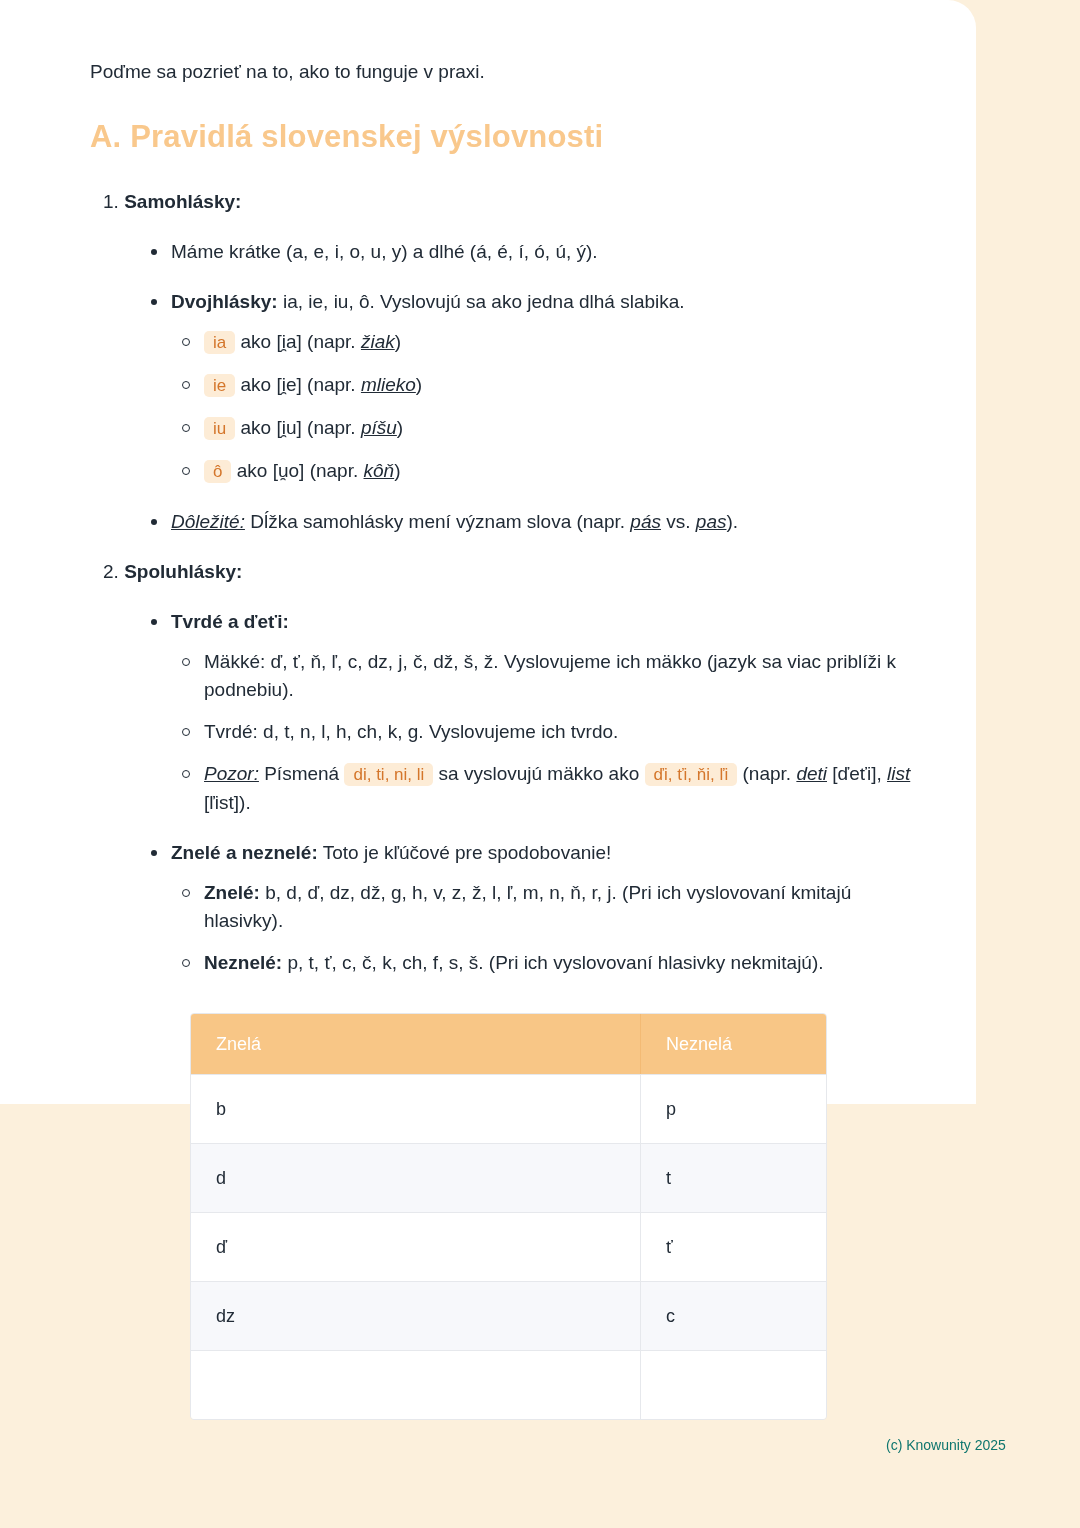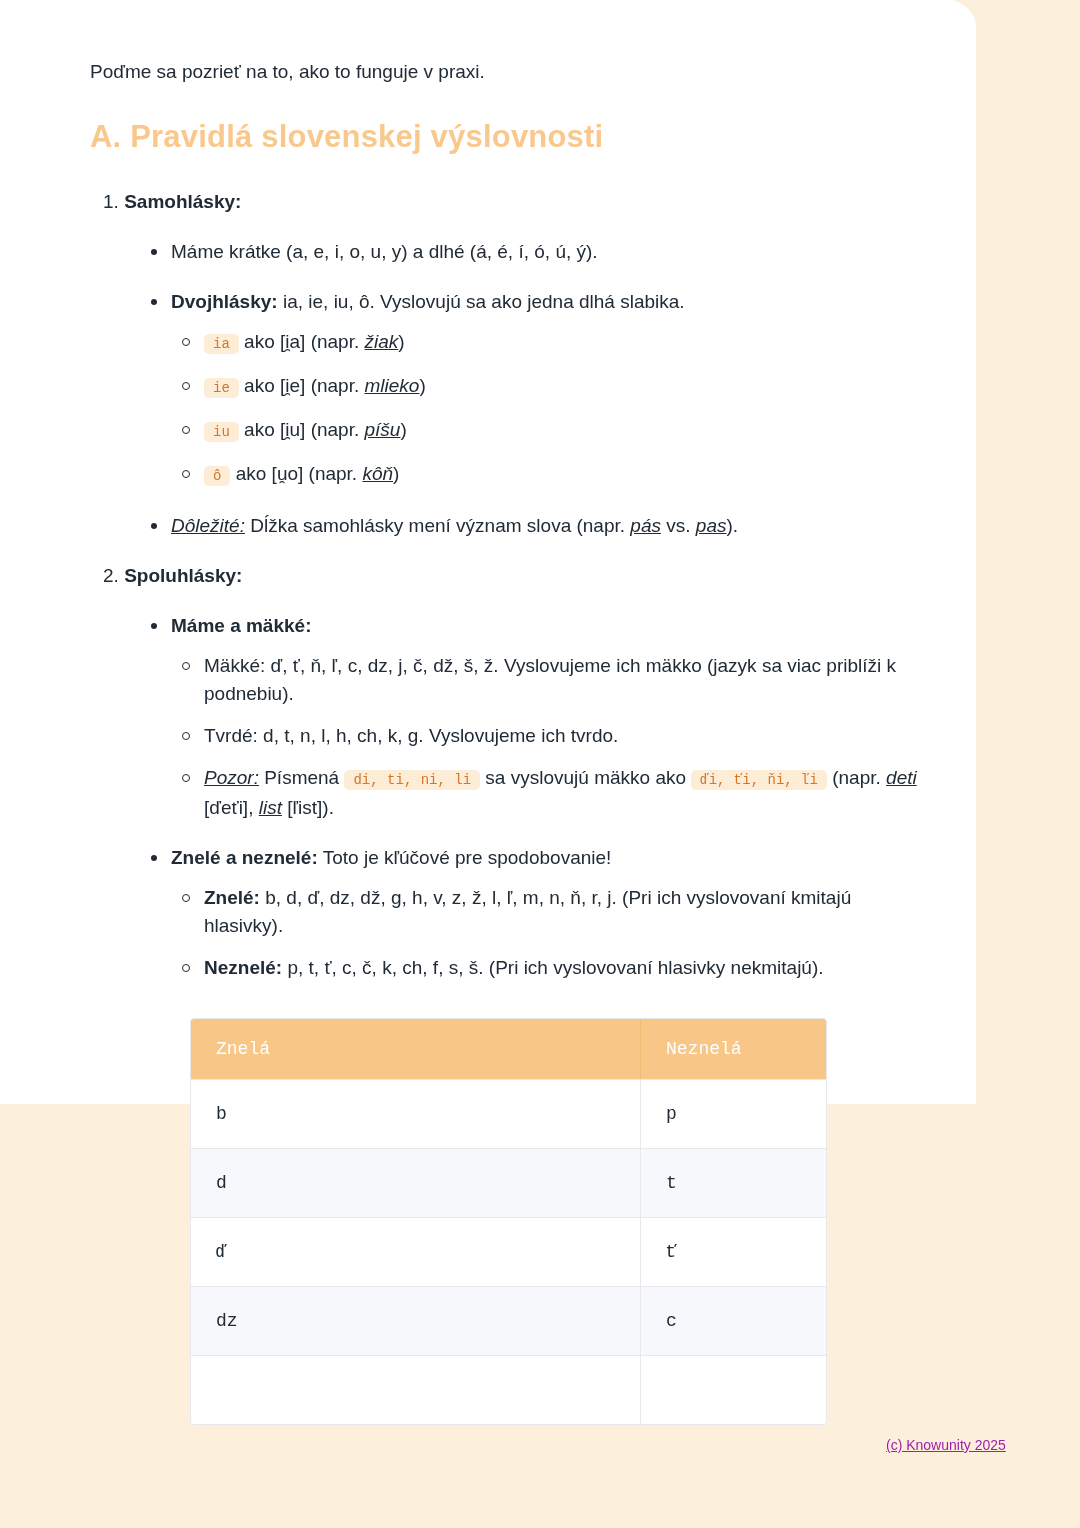--- a/index.html
+++ b/index.html
@@ -25,38 +25,38 @@
   em{font-style:italic;text-decoration:underline;}
   ul{list-style:none;margin:0;padding:0;}
   .l1{margin-top:22px;padding-left:47px;}
   .l1 > li{position:relative;padding-left:21px;margin-bottom:22px;}
   .l1 > li::before{content:"";position:absolute;left:1px;top:11px;width:6px;height:6px;border-radius:50%;background:#212b36;}
   .l2{margin-top:12px;padding-left:11px;}
   .l2 > li{position:relative;padding-left:22px;margin-bottom:14px;}
   .l2 > li::before{content:"";position:absolute;left:0;top:10px;width:8px;height:8px;box-sizing:border-box;border:1.6px solid #212b36;border-radius:50%;background:#fff;}
   .chip{
     background:#fdecd6;color:#d4762b;
-    font-family:Liberation Mono, monospace;
-    font-size:14px;padding:2px 9px;border-radius:5px;white-space:pre-wrap;
+    font-family:Liberation Sans, sans-serif;
+    font-size:17px;padding:2px 9px;border-radius:5px;white-space:pre-wrap;
   }
   .ptable{
     width:635px;margin:36px 0 0 100px;
     border:1px solid #e6e8ec;border-radius:4px;overflow:hidden;
     font-size:18px;line-height:24px;
   }
   .trow{display:flex;min-height:68px;background:#ffffff;}
   .trow + .trow{border-top:1px solid #e6e8ec;}
   .r-alt{background:#f7f8fb;}
-  .tcell{padding:22px 25px;box-sizing:border-box;font-family:Liberation Mono, monospace;}
+  .tcell{padding:22px 25px;box-sizing:border-box;}
   .tc1{width:450px;border-right:1px solid #e6e8ec;}
   .tc2{flex:1;}
   .thead{min-height:60px;background:#f8c686;}
   .thead .tcell{padding:18px 25px;color:#ffffff;background:transparent;}
   .thead .tc1{border-right-color:#f3ba74;}
-  .footer{position:absolute;left:886px;top:1437px;font-size:14px;color:#a21caf;text-decoration:underline;}
+  .footer{position:absolute;left:886px;top:1437px;font-size:14px;color:#0f766e;}
 </style>
 </head>
 <body>
 
 <div class="band"></div>
 
 <div class="page">
 
   <p class="intro">Poďme sa pozrieť na to, ako to funguje v praxi.</p>
 
@@ -84,21 +84,21 @@
           <em>Dôležité:</em><span> Dĺžka samohlásky mení význam slova (napr. </span><em>pás</em><span> vs. </span><em>pas</em><span>).</span>
         </li>
       </ul>
     </div>
 
     <div class="oitem">
       <div><span>2.</span> <span class="b">Spoluhlásky:</span></div>
 
       <ul class="l1">
         <li>
-          <span class="b">Máme a mäkké:</span>
+          <span class="b">Tvrdé a ďeťi:</span>
           <ul class="l2">
             <li><span>Mäkké: ď, ť, ň, ľ, c, dz, j, č, dž, š, ž. Vyslovujeme ich mäkko (jazyk sa viac priblíži k podnebiu).</span></li>
             <li><span>Tvrdé: d, t, n, l, h, ch, k, g. Vyslovujeme ich tvrdo.</span></li>
             <li>
               <em>Pozor:</em><span> Písmená </span><code class="chip">di, ti, ni, li</code><span> sa vyslovujú mäkko ako </span><code class="chip">ďi, ťi, ňi, ľi</code><span> (napr. </span><em>deti</em><span> [ďeťi], </span><em>list</em><span> [ľist]).</span>
             </li>
           </ul>
         </li>
 
         <li>

